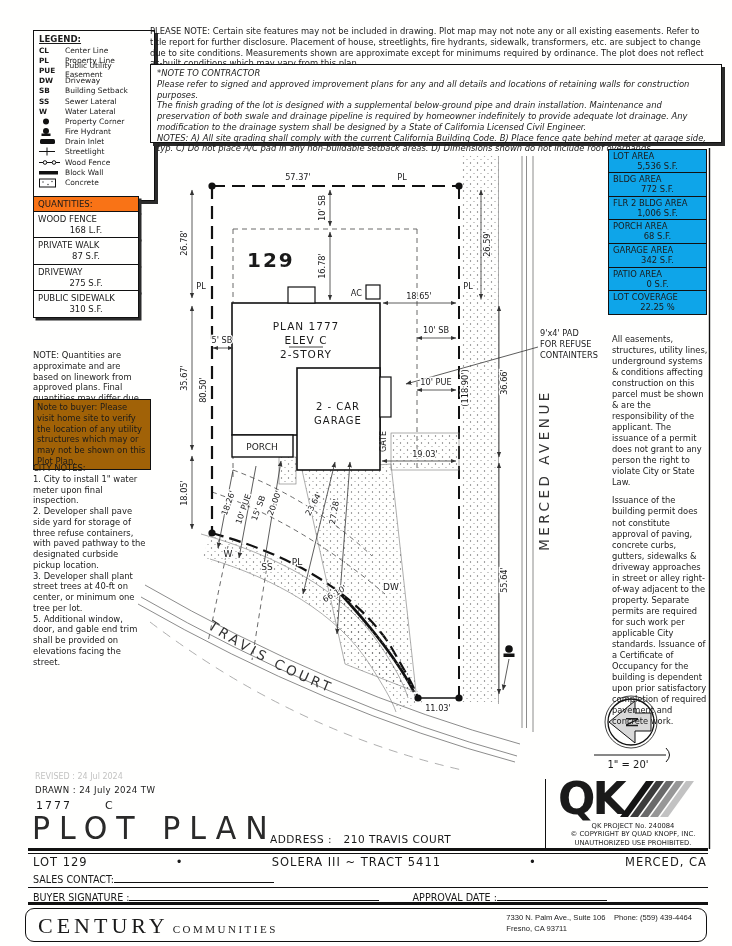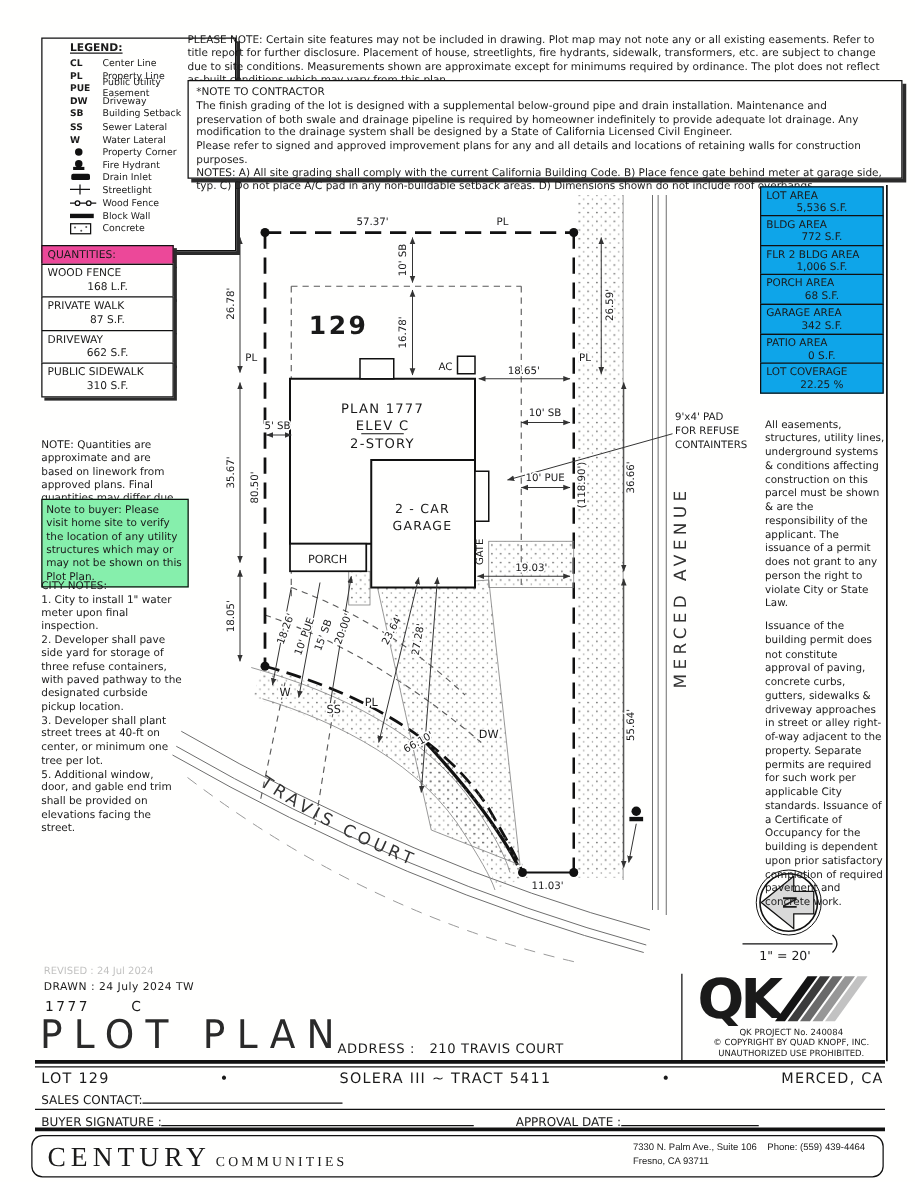--- a/index.html
+++ b/index.html
@@ -2,30 +2,30 @@
 <html><head>
 <meta charset="utf-8">
 <style>
   html,body{margin:0;padding:0;background:#fff;}
   #sheet{position:relative;width:732px;height:946px;background:#fffffe;overflow:hidden;
          font-family:"DejaVu Sans",sans-serif;color:#1a1a1a;}
   .abs{position:absolute;}
   .small{font-size:8.4px;line-height:1.28;}
   
   .shadowbox{border:1.4px solid #111;background:#fffffe;box-shadow:3px 3px 0 0 #2b2b2b;}
-  .plainbox{border:1.1px solid #111;background:#86efac;}
+  .plainbox{border:1.1px solid #111;background:#a16207;}
   
-  #legend{left:33px;top:30px;width:110px;height:163px;padding:3px 22px;}
+  #legend{left:33px;top:30px;width:110px;height:163px;padding:3px 5px;}
   #legend .ltitle{font-size:8.6px;font-weight:bold;text-decoration:underline;margin-bottom:1px;}
   .lrow{display:flex;align-items:center;height:10.2px;font-size:7.5px;}
   .lsym{width:26px;flex:0 0 26px;font-size:7.3px;font-weight:bold;}
   .lsym svg{display:block;}
   
   .qtable{left:33px;top:196px;width:106px;}
-  .qhead{border:1.4px solid #111;font-size:8.6px;padding:2px 4px;background:#ec4899;box-shadow:2.5px 2.5px 0 0 #2b2b2b;}
+  .qhead{border:1.4px solid #111;font-size:8.6px;padding:2px 4px;background:#f97316;box-shadow:2.5px 2.5px 0 0 #2b2b2b;}
   .qrow{border:1.4px solid #111;margin-top:-1.4px;padding:2px 4px 3px;background:#fffffe;box-shadow:2.5px 2.5px 0 0 #2b2b2b;}
   .qrow .ql{font-size:8.5px;}
   .qrow .qv{font-size:8.5px;text-align:center;margin-top:1px;}
   .atable{left:608px;top:150px;width:99px;}
   .arow{border:1.4px solid #111;margin-top:-1.4px;padding:1px 4px 2px;background:#0ea5e9;}
   .arow .ql{font-size:8.4px;}
   .arow .qv{font-size:8.4px;text-align:center;}
   
   #qnote{left:33px;top:350px;width:110px;}
   #buyernote{left:33px;top:399px;width:110px;padding:2px 3px;}
@@ -319,40 +319,40 @@
             <circle cx="9" cy="6.5" r="0.8" fill="#555"></circle>
             <circle cx="13" cy="3.5" r="0.8" fill="#555"></circle>
           </svg>
         </span>
         <span>Concrete</span>
       </div>
   </div>
 
   <div class="abs small" id="pleasenote" style="z-index:2;">PLEASE NOTE:  Certain site features may not be included in drawing.  Plot map may not note any or all existing easements. Refer to title report for further disclosure.  Placement of house, streetlights, fire hydrants, sidewalk, transformers, etc. are subject to change due to site conditions.  Measurements shown are approximate except for minimums required by ordinance.  The plot does not reflect as-built conditions which may vary from this plan.</div>
 
-  <div class="abs shadowbox small" id="contractor" style="z-index:2;">
+  <div class="abs shadowbox small" id="contractor" style="z-index:2;font-style:italic;">
     <div>*NOTE TO CONTRACTOR</div>
+    <div>Please refer to signed and approved improvement plans for any and all details and locations of retaining walls for construction purposes.</div>
     <div>The finish grading of the lot is designed with a supplemental below-ground pipe and drain installation.  Maintenance and preservation of both swale and drainage pipeline is required by homeowner indefinitely to provide adequate lot drainage.  Any modification to the drainage system shall be designed by a State of California Licensed Civil Engineer.</div>
-    <div>Please refer to signed and approved improvement plans for any and all details and locations of retaining walls for construction purposes.</div>
     <div>NOTES:  A) All site grading shall comply with the current California Building Code.  B) Place fence gate behind meter at garage side, typ.  C) Do not place A/C pad in any non-buildable setback areas.  D) Dimensions shown do not include roof overhangs.</div>
   </div>
 
   <div class="abs qtable" style="z-index:2;">
     <div class="qhead">QUANTITIES:</div>
     <div class="qrow">
         <div class="ql">WOOD FENCE</div>
         <div class="qv">168 L.F.</div>
       </div>
     <div class="qrow">
         <div class="ql">PRIVATE WALK</div>
         <div class="qv">87 S.F.</div>
       </div>
     <div class="qrow">
         <div class="ql">DRIVEWAY</div>
-        <div class="qv">662 S.F.</div>
+        <div class="qv">275 S.F.</div>
       </div>
     <div class="qrow">
         <div class="ql">PUBLIC SIDEWALK</div>
         <div class="qv">310 S.F.</div>
       </div>
   </div>
   <div class="abs small" id="qnote" style="z-index:2;">NOTE: Quantities are approximate and are based on linework from approved plans.  Final quantities may differ due to field adjustments at the time of construction.</div>
 
   <div class="abs plainbox small" id="buyernote" style="z-index:2;">Note to buyer: Please visit home site to verify the location of any utility structures which may or may not be shown on this Plot Plan.</div>
 

